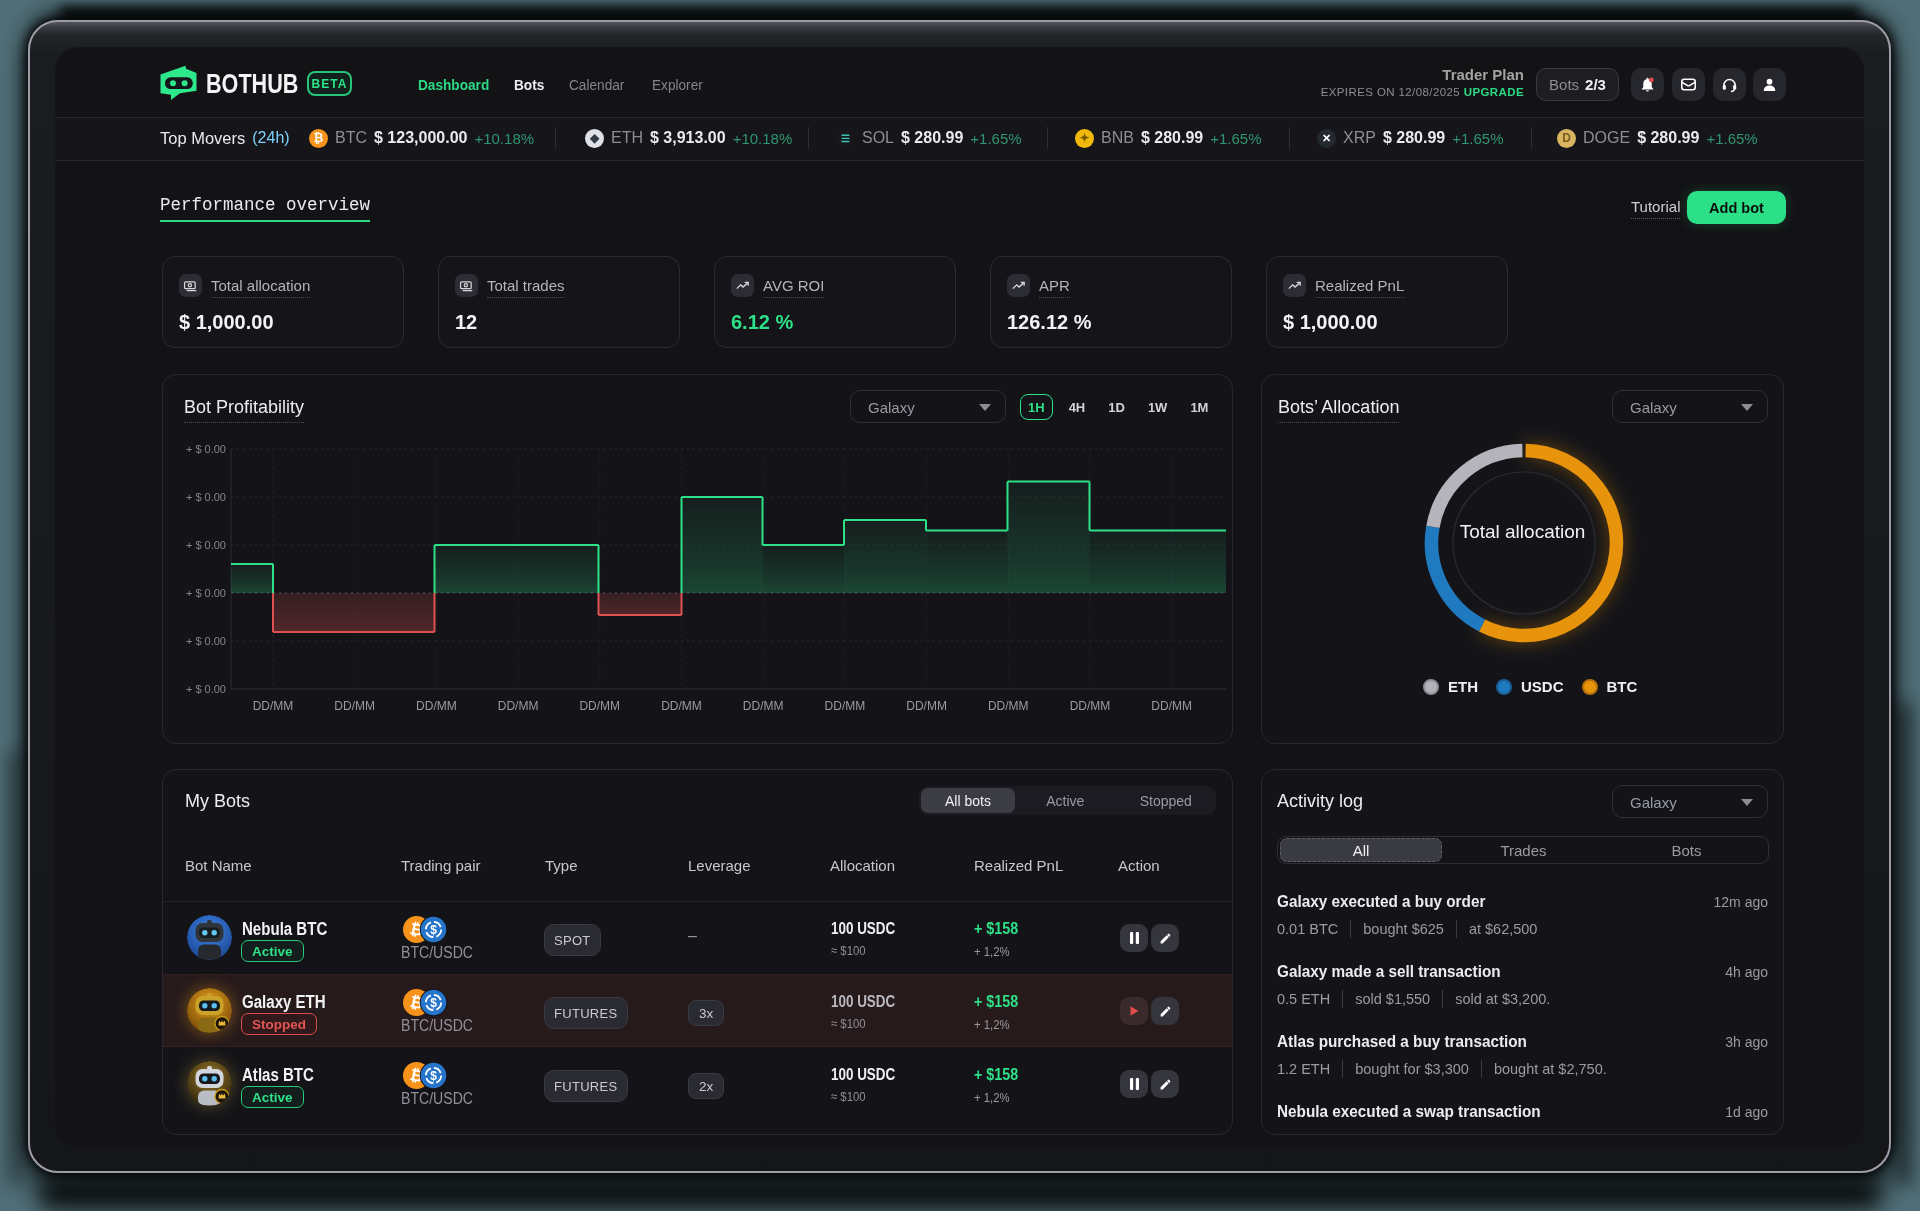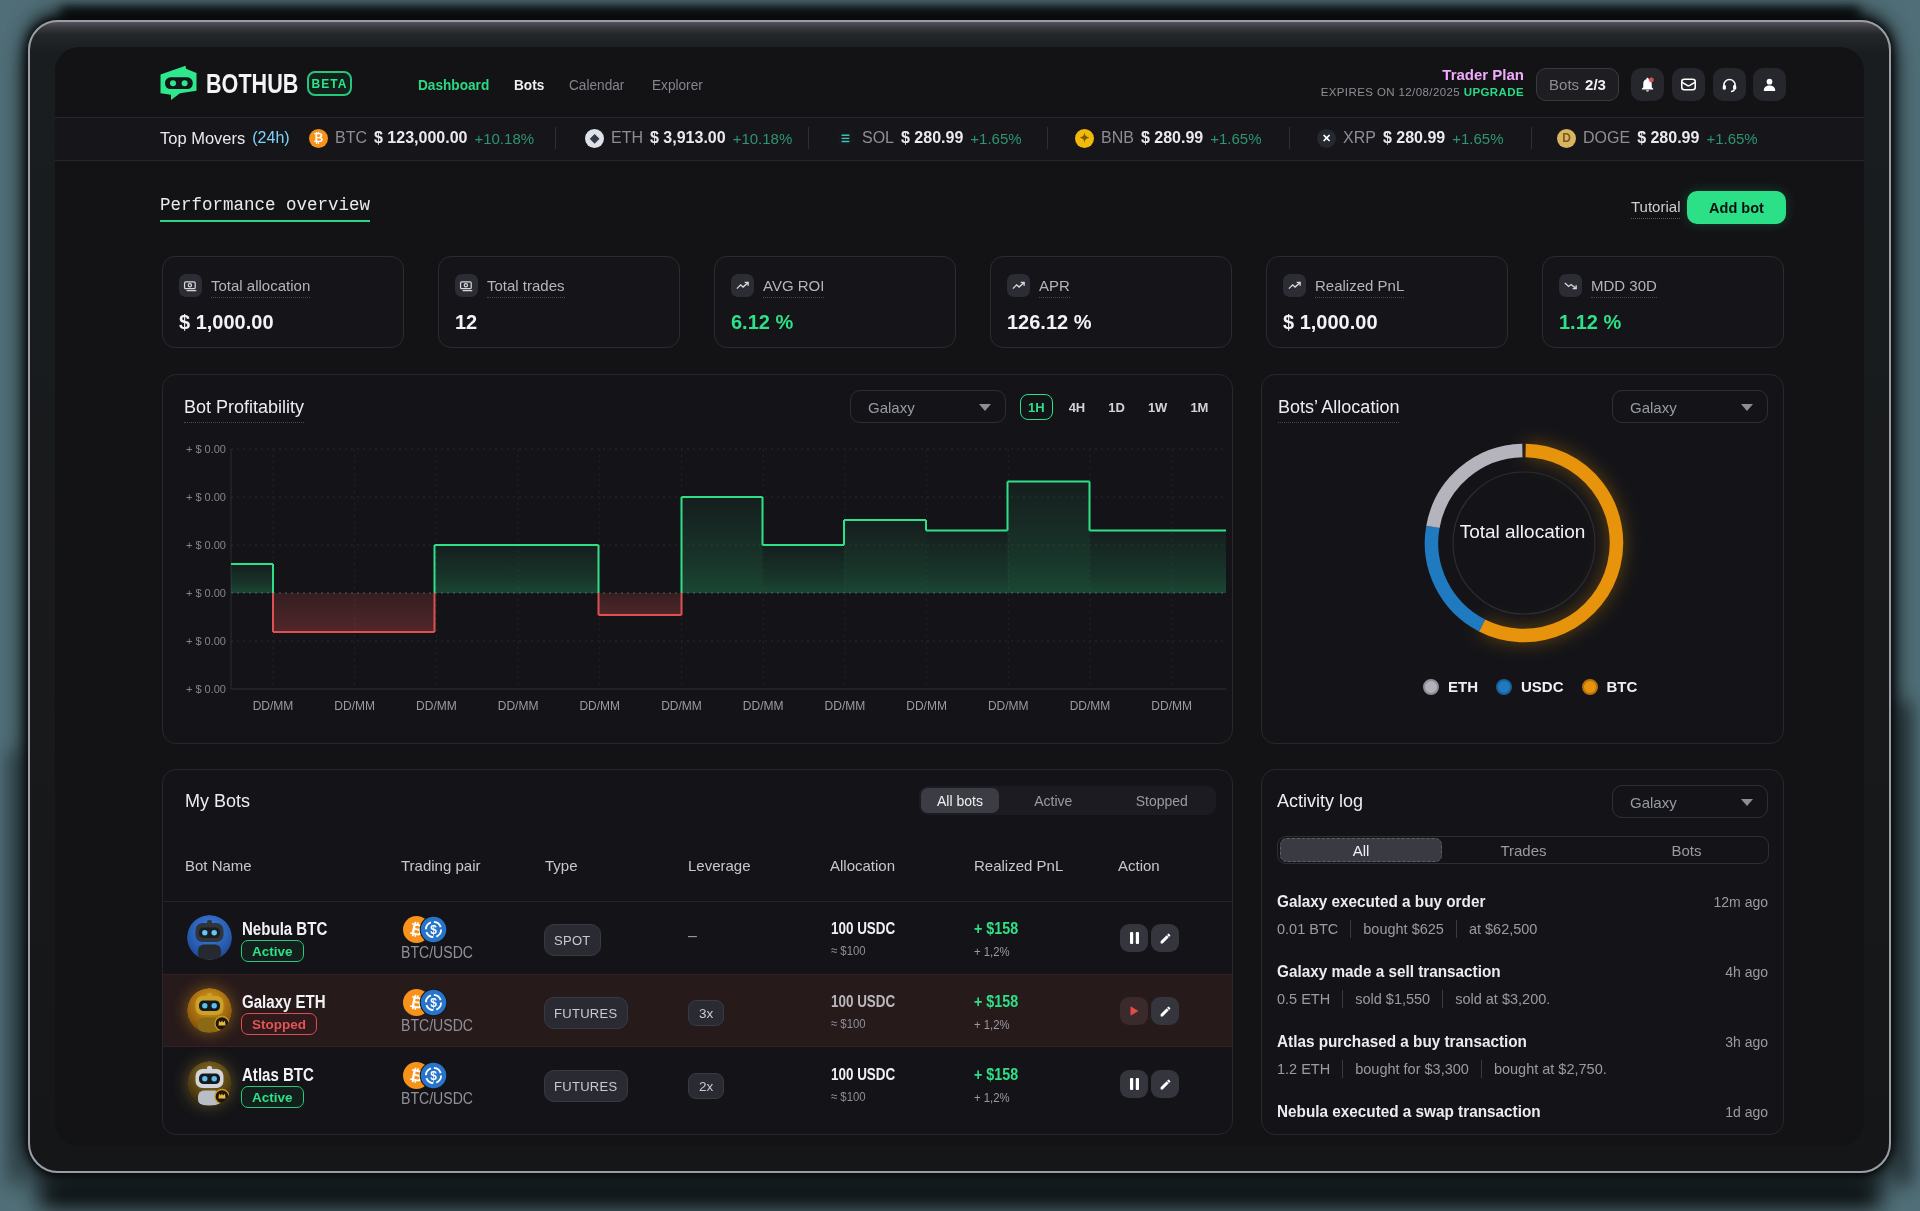--- a/index.html
+++ b/index.html
@@ -19,21 +19,21 @@
 .hdr{position:absolute;left:55px;right:54px;top:48px;height:70px;}
 .logo{position:absolute;left:160px;top:66px;width:38px;height:36px;}
 .logoname{position:absolute;left:206px;top:70px;font-size:27px;font-weight:700;color:#f4f4f6;letter-spacing:0;transform:scaleX(.80);transform-origin:0 0;}
 .beta{position:absolute;left:307px;top:72px;width:45px;height:25px;border:2px solid #29c47c;border-radius:8px;background:#11211c;
  color:#2ee58a;font-size:12px;font-weight:700;letter-spacing:1px;display:flex;align-items:center;justify-content:center;}
 .nav{position:absolute;left:0;top:77px;font-size:15.5px;}
 .nav span{position:absolute;top:0;white-space:nowrap;transform:scaleX(.88);transform-origin:0 0;}
 .nav .on{color:#2bd985;font-weight:700;}
 .nav .b{color:#efeff2;font-weight:700;}
 .nav .g{color:#84848d;}
-.tplan{position:absolute;right:396px;top:67px;text-align:right;color:#f0abfc;font-size:15px;font-weight:700;}
+.tplan{position:absolute;right:396px;top:67px;text-align:right;color:#a3a3a3;font-size:15px;font-weight:700;}
 .texp{position:absolute;right:396px;top:87px;text-align:right;font-size:11.5px;color:#8d8d96;letter-spacing:.4px;}
 .texp b{color:#2bd985;font-weight:700;}
 .botschip{position:absolute;left:1536px;top:69px;width:83px;height:33px;border:1px solid #3a3a43;border-radius:10px;background:#1d1d22;
  display:flex;align-items:center;justify-content:center;gap:6px;font-size:15px;color:#8d8d96;}
 .botschip b{color:#f0f0f3;font-weight:700;}
 .icobtn{position:absolute;top:69px;width:33px;height:33px;border-radius:10px;background:#26262d;display:flex;align-items:center;justify-content:center;}
 
 .ticker{position:absolute;left:55px;right:54px;top:118px;height:44px;background:#16161a;border-top:1px solid #26262c;border-bottom:1px solid #26262c;}
 .tk{position:absolute;top:0;height:42px;display:flex;align-items:center;gap:7px;white-space:nowrap;}
 .tk .sym{color:#8d8d96;font-size:16px;}
@@ -57,21 +57,21 @@
 .panel{position:absolute;border:1px solid #27272e;border-radius:14px;background:#141418;}
 .pnl-title{position:absolute;font-size:18px;color:#ededf0;}
 .dotted-u{border-bottom:1px dotted #4a4a53;padding-bottom:4px;}
 .dd{position:absolute;width:156px;height:33px;border:1px solid #2e2e37;border-radius:10px;color:#969aa3;font-size:15px;}
 .dd span{position:absolute;left:17px;top:8px;}
 .dd i{position:absolute;right:14px;top:13px;width:0;height:0;border-left:6px solid transparent;border-right:6px solid transparent;border-top:7px solid #8d8d96;}
 .tbtn{height:26px;min-width:30px;padding:0 7px;border-radius:8px;color:#d2d2d7;font-size:13px;font-weight:700;display:flex;align-items:center;justify-content:center;}
 .tbtn.on{border:1.5px solid #2be087;color:#2be087;}
 
 .seg{position:absolute;left:919px;top:787px;width:297px;height:29px;background:#1b1b21;border-radius:9px;display:flex;align-items:center;font-size:14px;color:#9a9aa2;}
-.seg .on{width:78px;height:25px;margin-left:2px;background:#3c3c44;border-radius:7px;color:#f0f0f3;display:flex;align-items:center;justify-content:center;font-weight:400;}
+.seg .on{width:94px;height:25px;margin-left:2px;background:#3c3c44;border-radius:7px;color:#f0f0f3;display:flex;align-items:center;justify-content:center;font-weight:400;}
 .seg .off{flex:1;text-align:center;}
 .th{position:absolute;top:858px;font-size:15px;color:#c6c6cc;}
 .pill{display:inline-flex;align-items:center;justify-content:center;height:22px;padding:0 10px;border-radius:7px;font-size:13.5px;font-weight:700;}
 .pill.act{border:1.5px solid #27c97d;color:#2ee087;background:rgba(20,60,40,.25);}
 .pill.stp{border:1.5px solid #d84f4f;color:#e25555;background:rgba(70,25,25,.25);}
 .chip{display:inline-flex;align-items:center;justify-content:center;height:32px;padding:0 9px;background:#2a2a32;border:1px solid #393941;border-radius:10px;color:#c9c9cf;font-size:13px;letter-spacing:.3px;}
 .lev{display:inline-flex;align-items:center;justify-content:center;height:26px;padding:0 10px;background:#2a2a32;border:1px solid #3a3a42;border-radius:8px;color:#c9c9cf;font-size:13.5px;}
 .abtn{position:absolute;width:28px;height:28px;border-radius:9px;background:#35353d;display:flex;align-items:center;justify-content:center;}
 .alloc1{font-size:16px;font-weight:700;color:#f0f0f3;}
 .cellsc{transform:scaleX(.84);transform-origin:0 0;}
@@ -239,30 +239,20 @@
         </div>
 <div class="card" style="left:1266px;">
  <div class="cico">
             <svg width="15" height="15" viewBox="0 0 24 24" fill="none" stroke="#d6d6da" stroke-width="2.2">
               <path d="M3 17 L9 11 L13 14.5 L21 7"></path>
               <path d="M15.5 7 H21 V12.5"></path>
             </svg>
           </div>
  <div class="clab">Realized PnL</div>
           <div class="cval">$ 1,000.00</div>
-        </div>
-<div class="card" style="left:1542px;">
- <div class="cico">
-            <svg width="15" height="15" viewBox="0 0 24 24" fill="none" stroke="#d6d6da" stroke-width="2.2">
-              <path d="M3 8 L9 13.5 L13 10.5 L21 17"></path>
-              <path d="M15.5 17 H21 V11.5"></path>
-            </svg>
-          </div>
- <div class="clab">MDD 30D</div>
-          <div class="cval grn">1.12 %</div>
         </div>
 
 <div class="panel" style="left:162px;top:375px;width:1071px;height:370px;"></div>
 <div class="pnl-title dotted-u" style="left:184px;top:398px;">Bot Profitability</div>
 <div class="dd" style="left:850px;top:391px;">
           <span>Galaxy</span>
           <i></i>
         </div>
 <div style="position:absolute;left:1020px;top:395px;display:flex;gap:9px;">
  <div class="tbtn on">1H</div>

